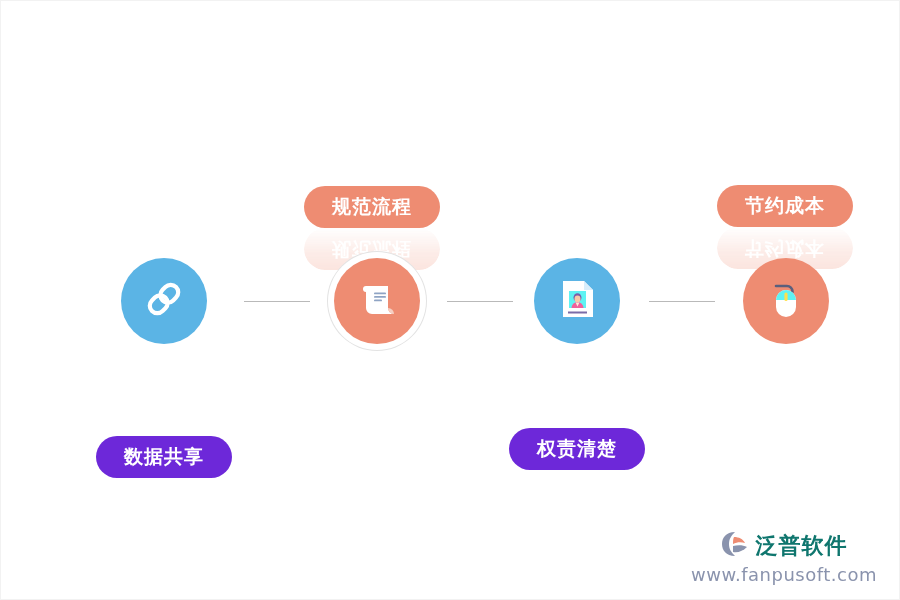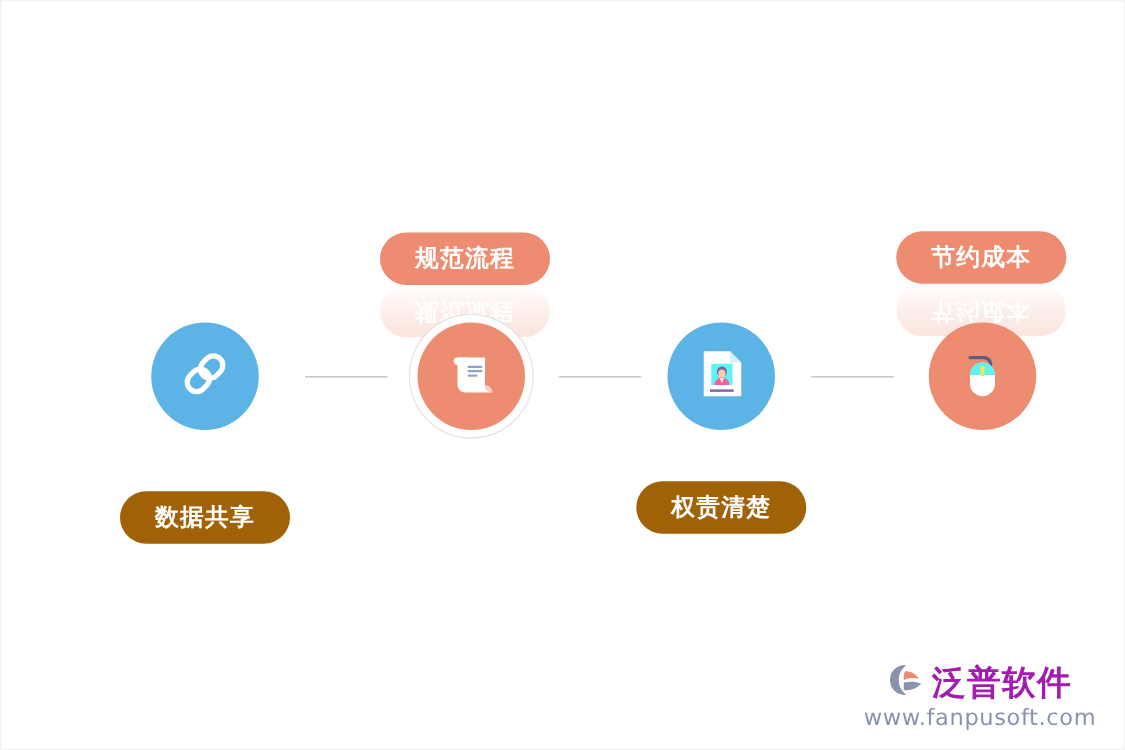--- a/index.html
+++ b/index.html
@@ -47,21 +47,21 @@
     height:42px;
     border-radius:21px;
     color:#ffffff;
     font-size:19px;
     font-weight:bold;
     letter-spacing:1px;
     white-space:nowrap;
     padding:0 22px;
     box-sizing:border-box;
   }
-  .pill.blue{background:#a16207;}
+  .pill.blue{background:#6d28d9;margin-top:43px;}
   .pill.orange{background:#ee8c72;}
 
   
   .pill-reflection{
     position:absolute;
     height:42px;
     border-radius:21px;
     display:flex;align-items:center;justify-content:center;
     color:#ffffff;
     font-size:19px;font-weight:bold;letter-spacing:1px;
@@ -76,21 +76,21 @@
 
   
   .watermark{
     position:absolute;
     right:22px;bottom:14px;
     display:flex;flex-direction:column;align-items:center;
     user-select:none;
   }
   .wm-row{display:flex;align-items:center;gap:5px;}
   .wm-text{
-    font-size:27px;font-weight:bold;color:#a21caf;
+    font-size:22px;font-weight:bold;color:#0f766e;
     letter-spacing:1px;line-height:1;
     font-family:"DejaVu Sans","Liberation Sans",sans-serif;
   }
   .wm-url{
     font-size:18px;color:#8a93ad;letter-spacing:.5px;
     margin-top:2px;font-family:"DejaVu Sans","Liberation Sans",sans-serif;
   }
 </style>
 </head>
 <body>

